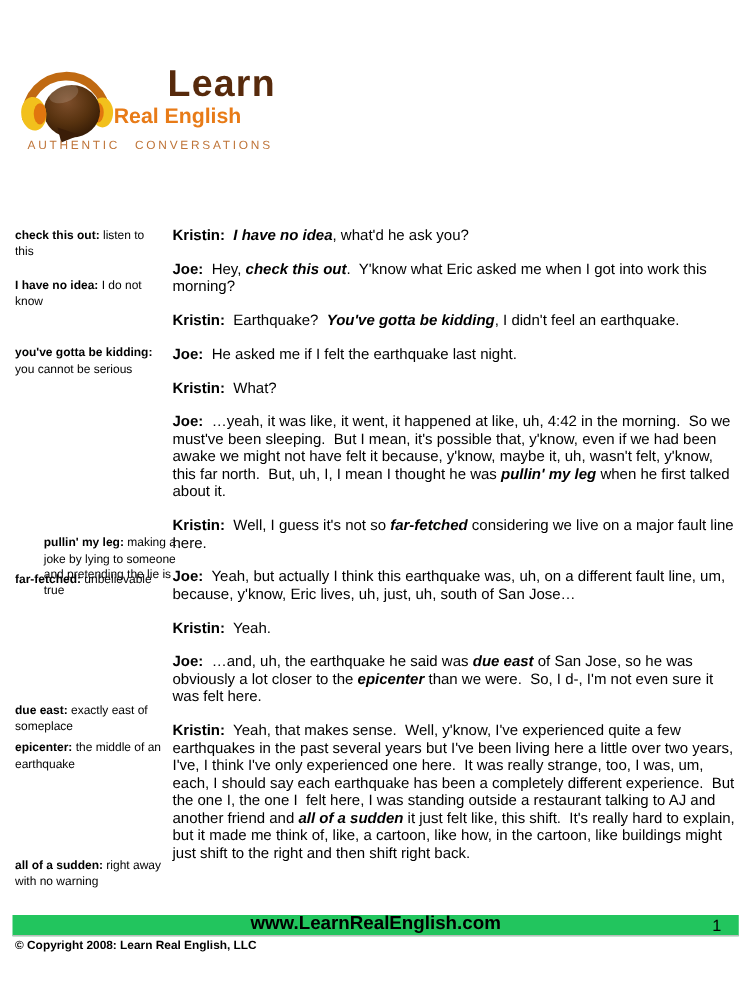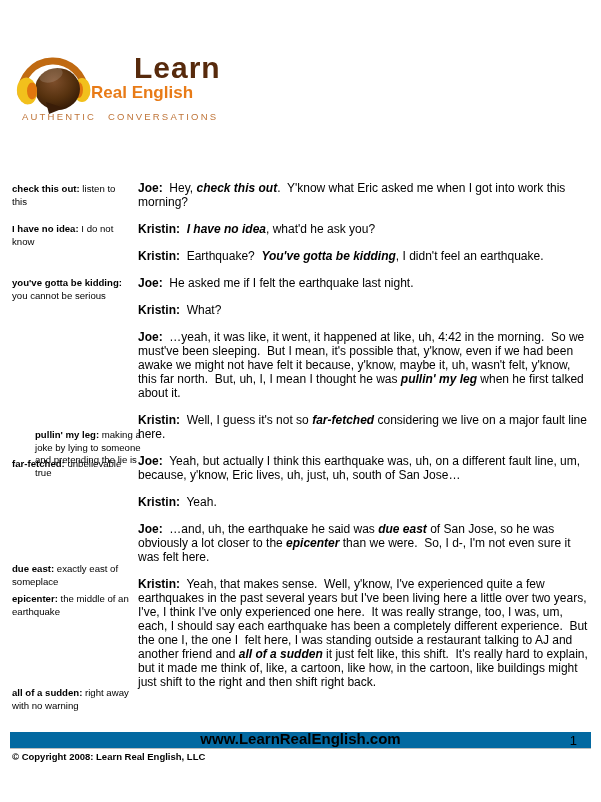--- a/index.html
+++ b/index.html
@@ -27,21 +27,21 @@
 
   
   .dialogue-col{position:absolute;left:138px;top:181px;width:450px;font-size:12px;
                 line-height:14px;color:#000;}
   .dialogue-col p{margin:0 0 13px 0;white-space:pre-wrap;}
   .speaker{font-weight:bold;}
   .kw{font-weight:bold;font-style:italic;}
 
   
   .footer-bar{position:absolute;left:10px;top:732px;width:581px;height:16px;
-              background:#0369a1;border-bottom:1px solid #bdbdbd;}
+              background:#22c55e;border-bottom:1px solid #bdbdbd;}
   .footer-bar .site{position:absolute;left:0;right:0;top:-2px;text-align:center;
                     font-weight:bold;font-size:15px;color:#000;}
   .footer-bar .pagenum{position:absolute;right:14px;top:1px;font-size:13px;color:#000;}
   .copyright{position:absolute;left:12px;top:751px;font-size:9.5px;font-weight:bold;color:#000;}
 </style>
 </head>
 <body>
 
 <div class="page">
 
@@ -78,22 +78,22 @@
       <div class="vocab" style="top: 223px;"><b>I have no idea:</b><span> I do not know</span></div>
       <div class="vocab" style="top: 277px;"><b>you've gotta be kidding:</b><span> you cannot be serious</span></div>
       <div class="vocab" style="top: 429px; margin-left: 23px;"><b>pullin' my leg:</b><span> making a joke by lying to someone and pretending the lie is true</span></div>
       <div class="vocab" style="top: 458px;"><b>far-fetched:</b><span> unbelievable</span></div>
       <div class="vocab" style="top: 563px;"><b>due east:</b><span> exactly east of someplace</span></div>
       <div class="vocab" style="top: 593px;"><b>epicenter:</b><span> the middle of an earthquake</span></div>
       <div class="vocab" style="top: 687px;"><b>all of a sudden:</b><span> right away with no warning</span></div>
     </div>
 
   <div class="dialogue-col" id="dialogue-col">
+      <p><b class="speaker">Kristin:</b>  <strong class="kw">I have no idea</strong><span>, what'd he ask you?</span></p>
       <p><b class="speaker">Joe:</b>  <span>Hey, </span><strong class="kw">check this out</strong><span>.  Y'know what Eric asked me when I got into work this morning?</span></p>
-      <p><b class="speaker">Kristin:</b>  <strong class="kw">I have no idea</strong><span>, what'd he ask you?</span></p>
       <p><b class="speaker">Kristin:</b>  <span>Earthquake?  </span><strong class="kw">You've gotta be kidding</strong><span>, I didn't feel an earthquake.</span></p>
       <p><b class="speaker">Joe:</b>  <span>He asked me if I felt the earthquake last night.</span></p>
       <p><b class="speaker">Kristin:</b>  <span>What?</span></p>
       <p><b class="speaker">Joe:</b>  <span>…yeah, it was like, it went, it happened at like, uh, 4:42 in the morning.  So we must've been sleeping.  But I mean, it's possible that, y'know, even if we had been awake we might not have felt it because, y'know, maybe it, uh, wasn't felt, y'know, this far north.  But, uh, I, I mean I thought he was </span><strong class="kw">pullin' my leg</strong><span> when he first talked about it.</span></p>
       <p><b class="speaker">Kristin:</b>  <span>Well, I guess it's not so </span><strong class="kw">far-fetched</strong><span> considering we live on a major fault line here.</span></p>
       <p><b class="speaker">Joe:</b>  <span>Yeah, but actually I think this earthquake was, uh, on a different fault line, um, because, y'know, Eric lives, uh, just, uh, south of San Jose…</span></p>
       <p><b class="speaker">Kristin:</b>  <span>Yeah.</span></p>
       <p><b class="speaker">Joe:</b>  <span>…and, uh, the earthquake he said was </span><strong class="kw">due east</strong><span> of San Jose, so he was obviously a lot closer to the </span><strong class="kw">epicenter</strong><span> than we were.  So, I d-, I'm not even sure it was felt here.</span></p>
       <p><b class="speaker">Kristin:</b>  <span>Yeah, that makes sense.  Well, y'know, I've experienced quite a few earthquakes in the past several years but I've been living here a little over two years, I've, I think I've only experienced one here.  It was really strange, too, I was, um, each, I should say each earthquake has been a completely different experience.  But the one I, the one I  felt here, I was standing outside a restaurant talking to AJ and another friend and </span><strong class="kw">all of a sudden</strong><span> it just felt like, this shift.  It's really hard to explain, but it made me think of, like, a cartoon, like how, in the cartoon, like buildings might just shift to the right and then shift right back.</span></p>
     </div>

